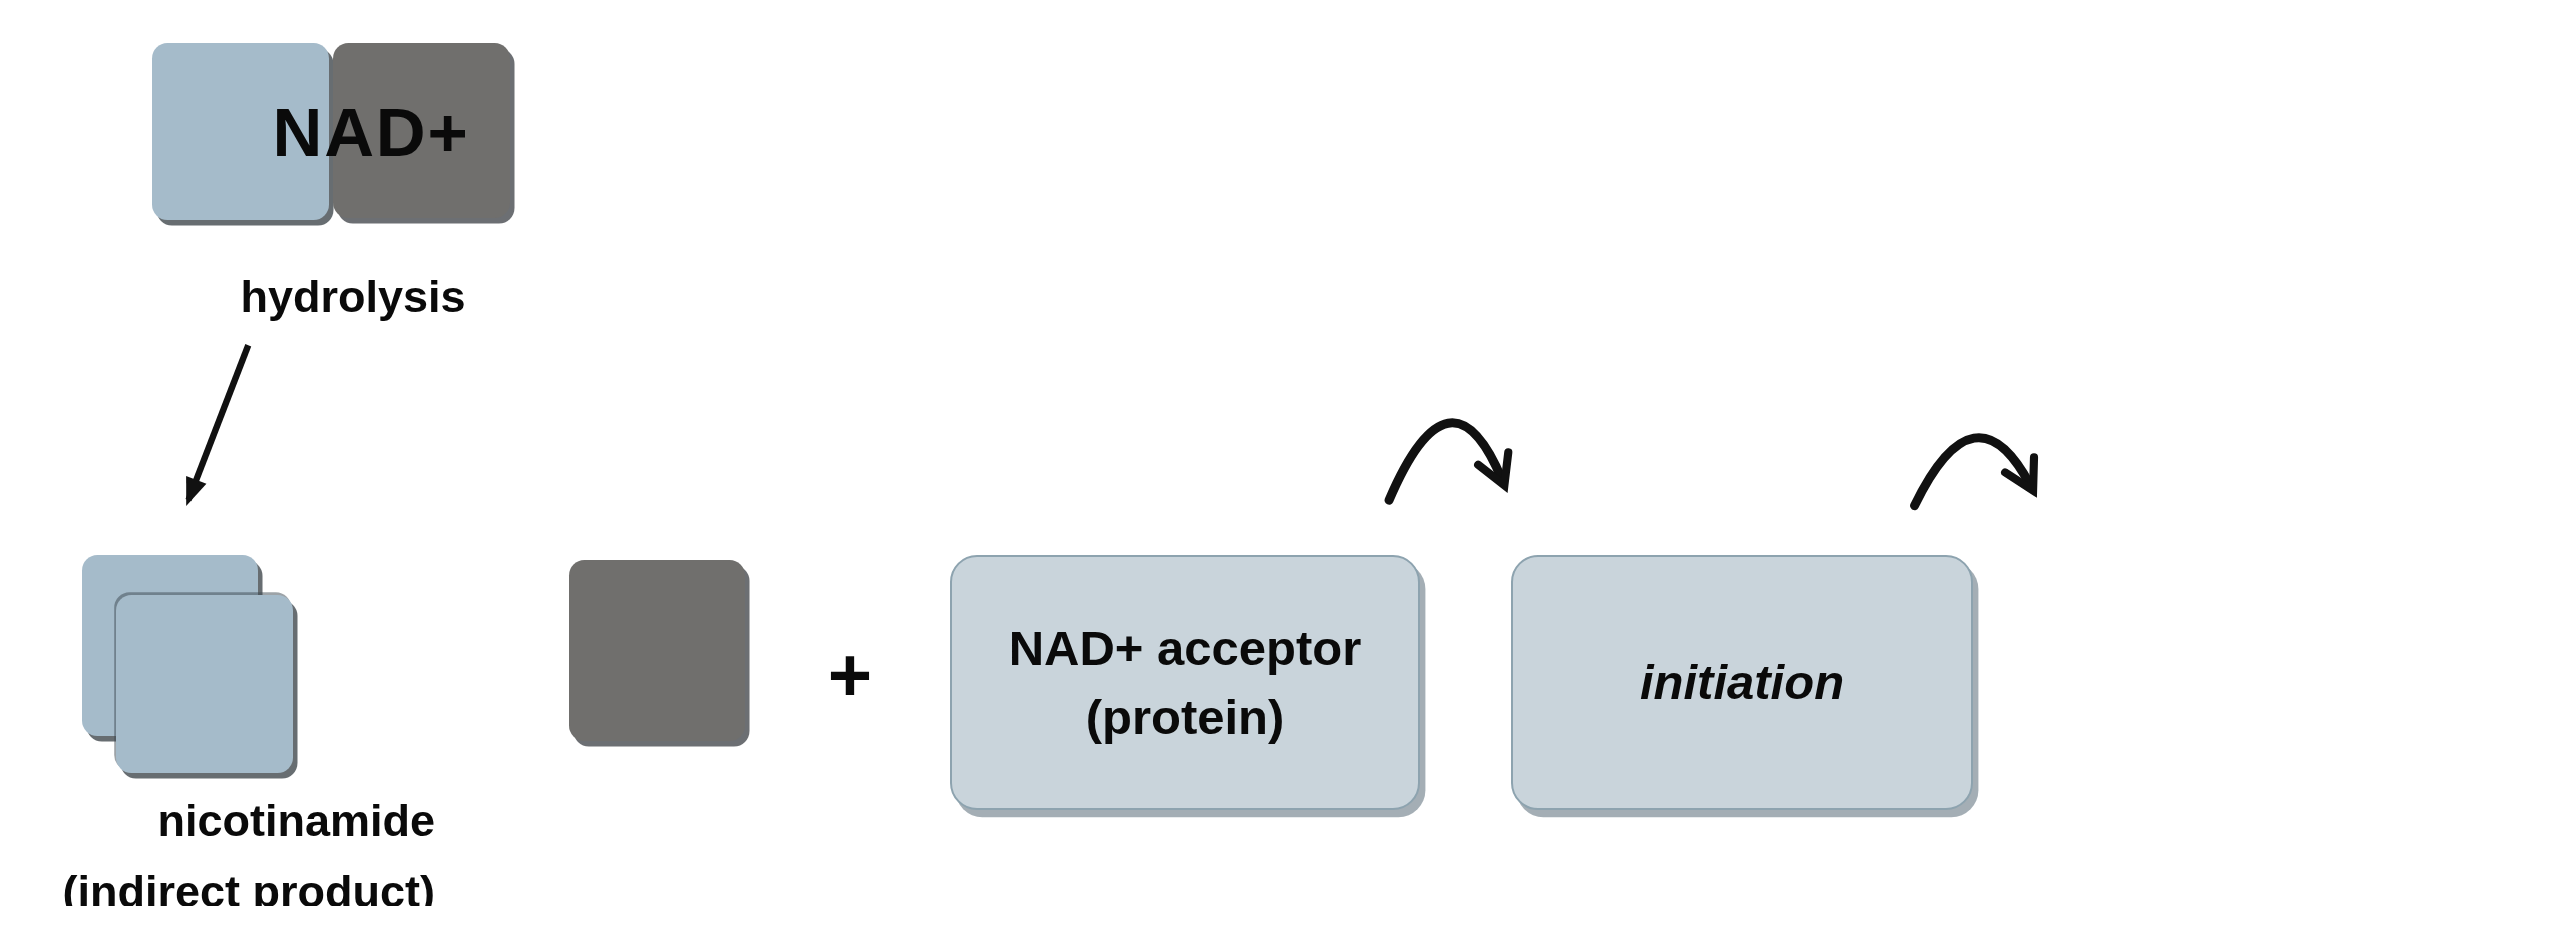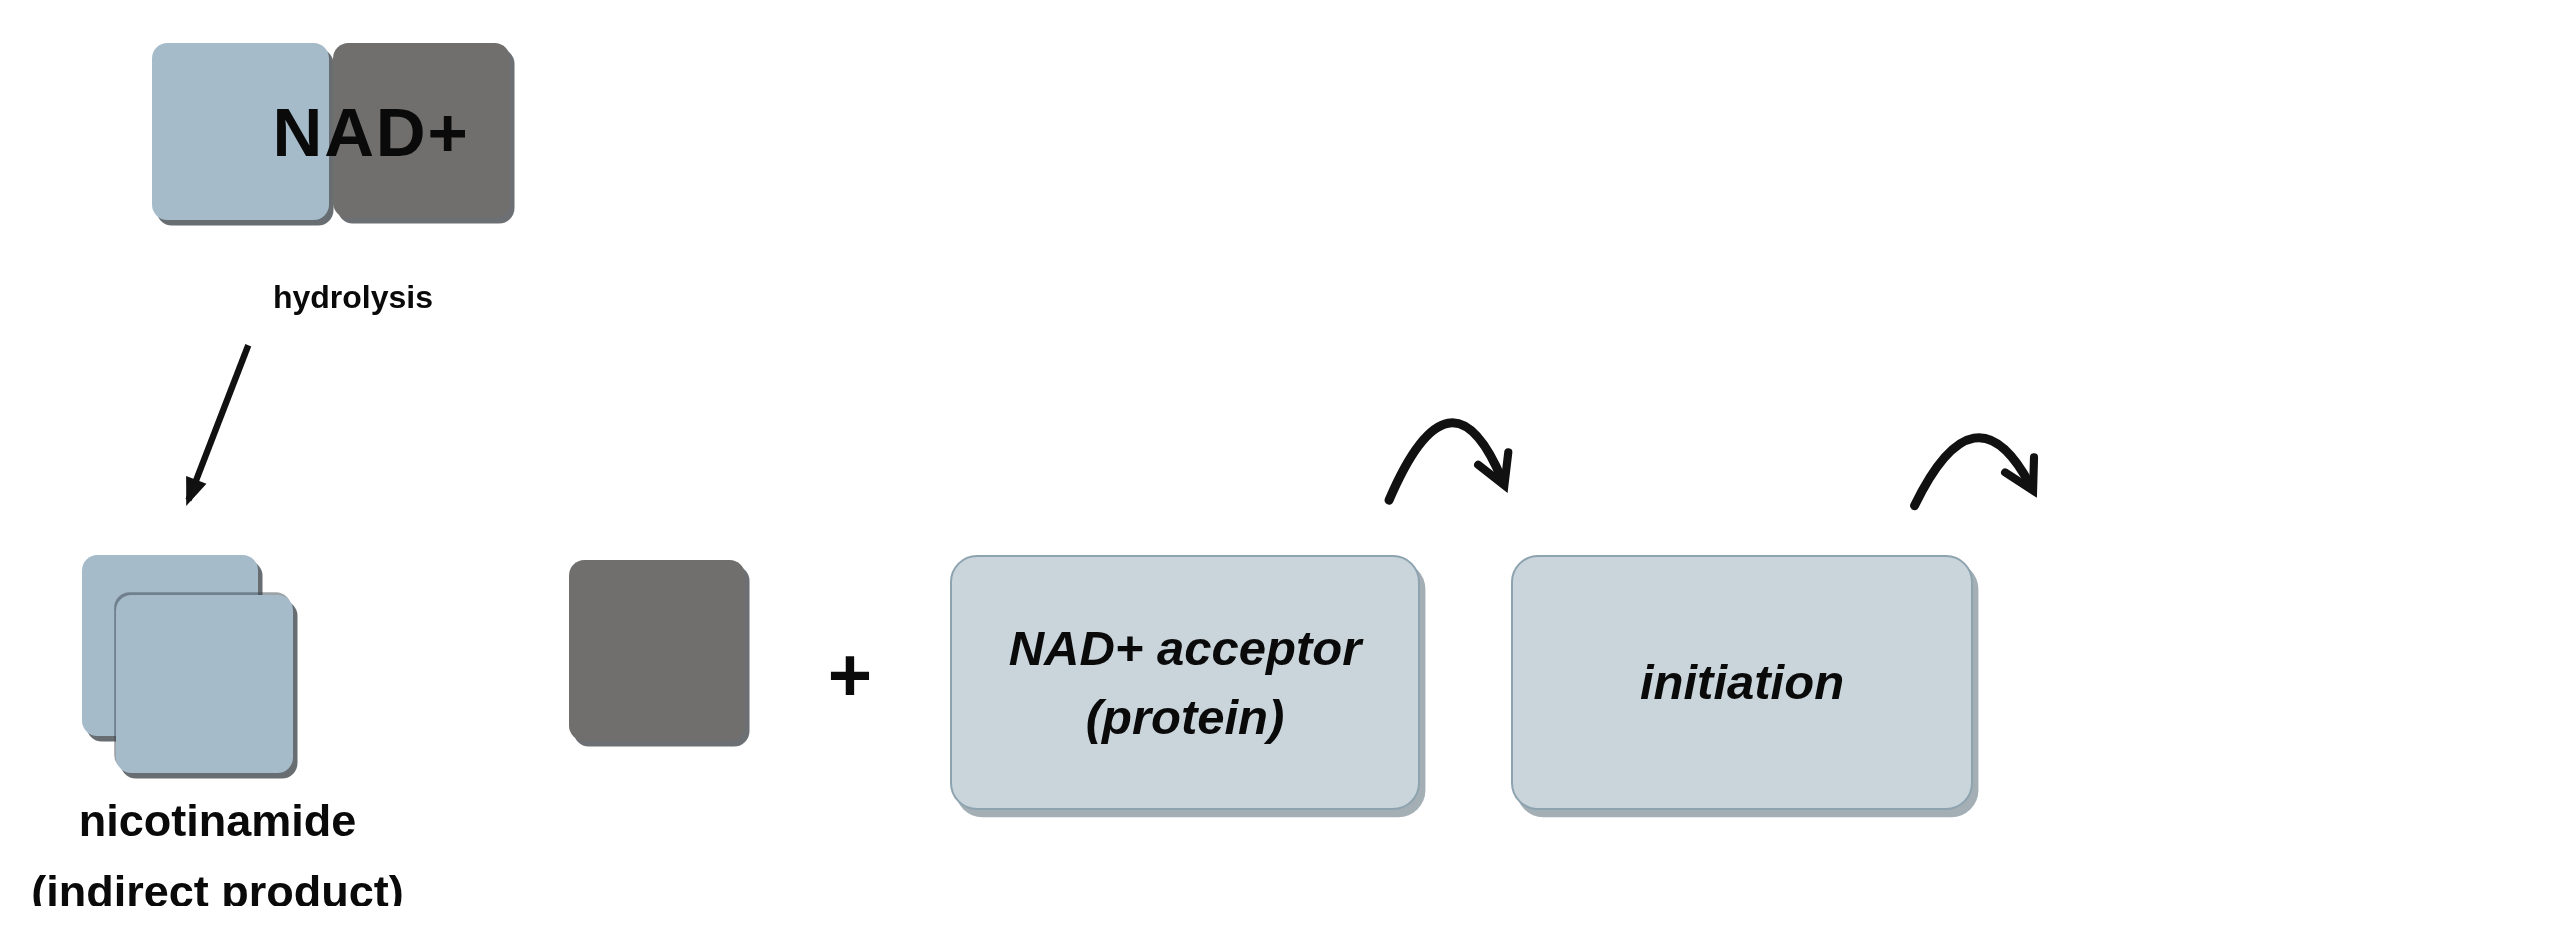--- a/index.html
+++ b/index.html
@@ -23,22 +23,22 @@
   .sq{position:absolute;border-radius:15.4px;}
   .sq.light{background:var(--c-light);box-shadow:4.5px 5.4px 0 rgba(52,60,66,0.75);}
   .sq.dark{background:var(--c-dark);box-shadow:4.5px 5.4px 0 rgba(45,50,55,0.70);}
   .sq.front{box-shadow:4.5px 5.4px 0 rgba(52,60,66,0.75), -1.8px -2.7px 0 rgba(60,72,80,0.50);}
   
   .lbl{
     position:absolute;font-weight:bold;color:var(--c-text);
     text-align:center;white-space:nowrap;
   }
   .nad-label{font-size:69px;line-height:91px;letter-spacing:1.8px;}
-  .side-label{font-size:32px;line-height:56px;}
-  .two-line{white-space:normal;line-height:71px;font-size:45px;}
+  .side-label{font-size:45px;line-height:56px;}
+  .two-line{white-space:normal;line-height:71px;font-size:45px;text-align:right;}
   .plus-label{font-size:76px;line-height:112px;}
   
   .process-box{
     position:absolute;
     background:var(--c-boxfill);
     border:2.7px solid var(--c-boxborder);
     border-radius:27px;
     box-shadow:5.4px 7.2px 0 rgba(104,120,131,0.60);
     display:flex;flex-direction:column;align-items:center;justify-content:center;
     font-weight:bold;font-size:49px;line-height:69px;color:var(--c-text);
@@ -66,21 +66,21 @@
   <div class="sq light front" style="left:116px;top:595px;width:177px;height:178px;"></div>
   <div class="lbl two-line" style="left:0px;top:785px;width:435px;">
     <div>nicotinamide</div>
     <div>(indirect product)</div>
   </div>
 
   <div class="sq dark" style="left:569px;top:560px;width:176px;height:181px;"></div>
 
   <div class="lbl plus-label" style="left:782px;top:619px;width:136px;height:112px;">+</div>
 
-  <div class="process-box" style="left:950px;top:555px;width:466px;height:251px;font-style:italic;">
+  <div class="process-box" style="left:950px;top:555px;width:466px;height:251px;">
     <div>NAD+ acceptor</div>
     <div>(protein)</div>
   </div>
 
   <div class="process-box" style="left:1511px;top:555px;width:458px;height:251px;font-style:italic;">
     <div>initiation</div>
   </div>
 
 
   <svg class="arrow-layer" width="2576" height="946" viewBox="0 0 2843 1044">

